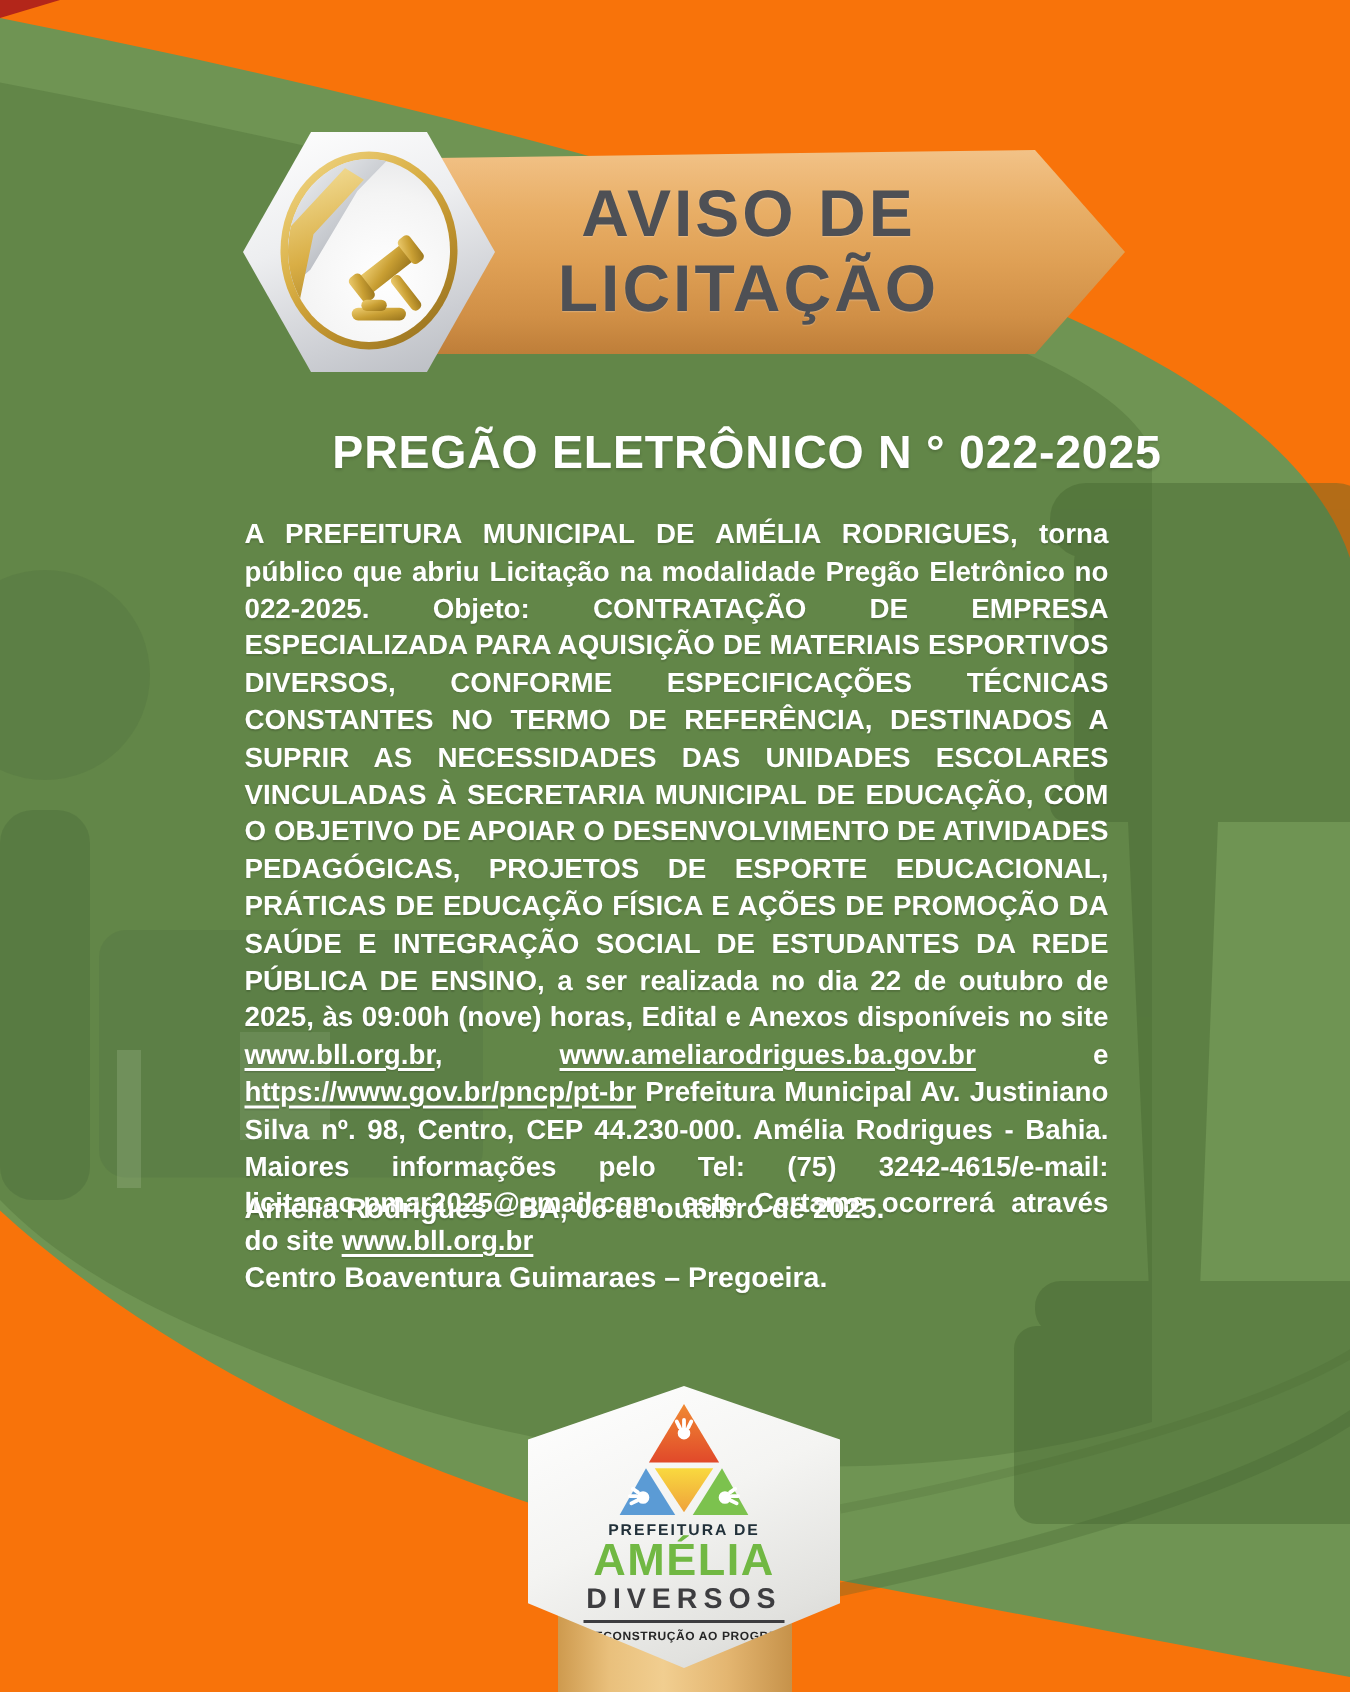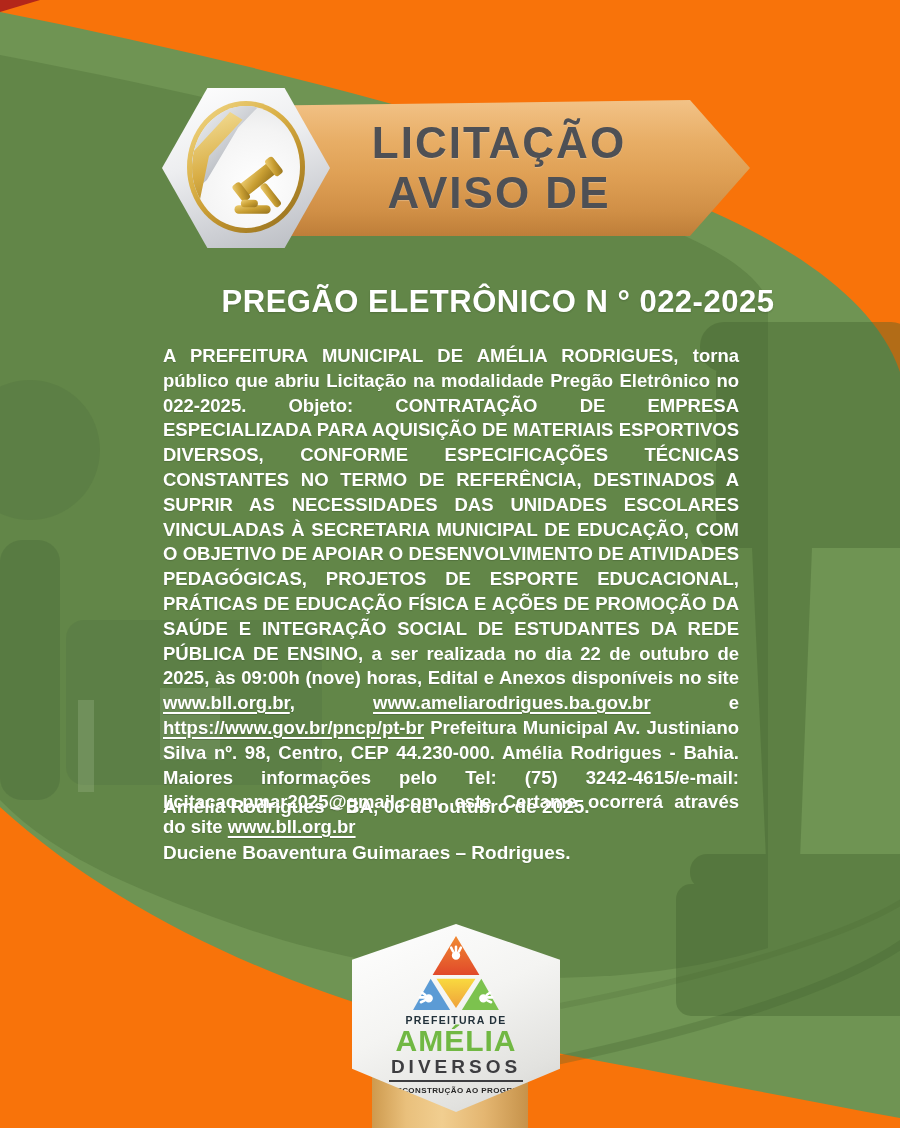--- a/index.html
+++ b/index.html
@@ -88,22 +88,22 @@
       <rect x="690" y="854" width="226" height="36" rx="17"></rect>
       <rect x="676" y="884" width="240" height="132" rx="15"></rect>
     </g>
     <path d="M520,1068 C700,1032 840,988 905,942" stroke="#42612E" stroke-width="9" fill="none" opacity="0.28"></path>
     <path d="M560,1006 C720,975 850,935 905,900" stroke="#42612E" stroke-width="6" fill="none" opacity="0.18"></path>
   </svg>
 
   <div class="banner">
     <div class="ribbon">
       <div class="ribbon-text">
+        <span>AVISO DE</span>
         <span>LICITAÇÃO</span>
-        <span>AVISO DE</span>
       </div>
     </div>
     <div class="hexbadge">
       <div class="ring">
         <div class="ring-inner">
           <div class="fold"></div>
           <div class="fold-gold"></div>
           <svg class="gavel-svg" width="68" height="68" viewBox="0 0 64 64" aria-hidden="true">
             <defs>
               <linearGradient id="gold" x1="0" y1="0" x2="1" y2="1">
@@ -124,21 +124,21 @@
             </g>
           </svg>
         </div>
       </div>
     </div>
   </div>
 
   <h1 class="heading">PREGÃO ELETRÔNICO N ° 022-2025</h1>
   <p class="bodytext"><span>A PREFEITURA MUNICIPAL DE AMÉLIA RODRIGUES, torna público que abriu Licitação na modalidade Pregão Eletrônico no 022-2025. Objeto: CONTRATAÇÃO DE EMPRESA ESPECIALIZADA PARA AQUISIÇÃO DE MATERIAIS ESPORTIVOS DIVERSOS, CONFORME ESPECIFICAÇÕES TÉCNICAS CONSTANTES NO TERMO DE REFERÊNCIA, DESTINADOS A SUPRIR AS NECESSIDADES DAS UNIDADES ESCOLARES VINCULADAS À SECRETARIA MUNICIPAL DE EDUCAÇÃO, COM O OBJETIVO DE APOIAR O DESENVOLVIMENTO DE ATIVIDADES PEDAGÓGICAS, PROJETOS DE ESPORTE EDUCACIONAL, PRÁTICAS DE EDUCAÇÃO FÍSICA E AÇÕES DE PROMOÇÃO DA SAÚDE E INTEGRAÇÃO SOCIAL DE ESTUDANTES DA REDE PÚBLICA DE ENSINO, a ser realizada no dia 22 de outubro de 2025, às 09:00h (nove) horas, Edital e Anexos disponíveis no site </span><span class="u">www.bll.org.br</span><span>, </span><span class="u">www.ameliarodrigues.ba.gov.br</span><span> e </span><span class="u">https://www.gov.br/pncp/pt-br</span><span> Prefeitura Municipal Av. Justiniano Silva nº. 98, Centro, CEP 44.230-000. Amélia Rodrigues - Bahia. Maiores informações pelo Tel: (75) 3242-4615/e-mail: licitacao.pmar2025@gmail.com, este Certame ocorrerá através do site </span><span class="u">www.bll.org.br</span></p>
   <p class="dateline">Amélia Rodrigues – BA, 06 de outubro de 2025.</p>
-  <p class="signature">Duciene Boaventura Guimaraes – Rodrigues.</p>
+  <p class="signature">Centro Boaventura Guimaraes – Pregoeira.</p>
 
   <div class="post"></div>
   <div class="cityhex">
     <svg class="citylogo" width="92" height="78" viewBox="0 0 92 80" aria-hidden="true">
       <defs>
         <linearGradient id="gradO" x1="0" y1="0" x2="0" y2="1">
           <stop offset="0" stop-color="#F08A33"></stop>
           <stop offset="1" stop-color="#E1492A"></stop>
         </linearGradient>
         <linearGradient id="gradY" x1="0" y1="0" x2="0" y2="1">

